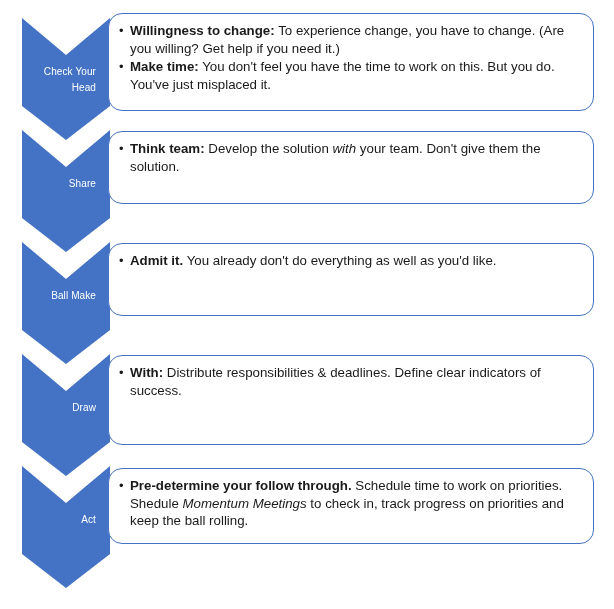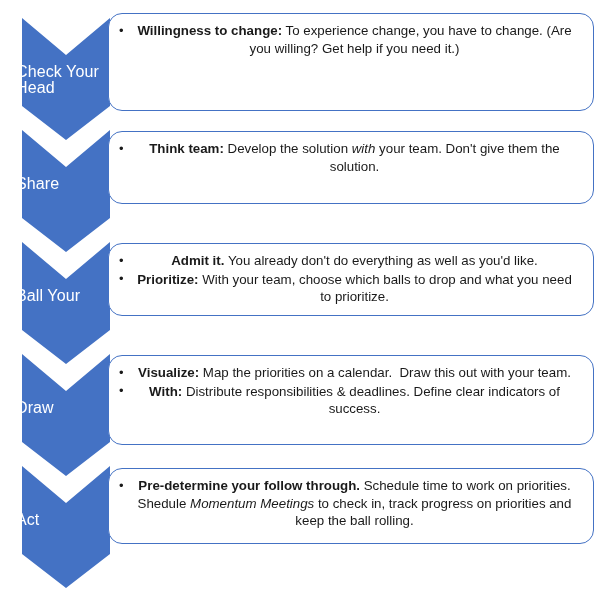--- a/index.html
+++ b/index.html
@@ -34,25 +34,25 @@
     left: 22px;
     top: 0;
     width: 88px;
   }
   .chevron svg {
     display: block;
     width: 88px;
   }
   .chevron-label {
     position: absolute;
-    left: 16px;
+    left: 8px;
     width: 88px;
-    text-align: left;
+    text-align: right;
     color: #ffffff;
-    font-size: 16px;
+    font-size: 10px;
     line-height: 16px;
     letter-spacing: 0.1px;
     pointer-events: none;
   }
 
   
   .callout {
     position: absolute;
     left: 108px;
     width: 486px;
@@ -63,21 +63,20 @@
   }
   .callout-body {
     padding: 8px 14px 8px 10px;
   }
 
   
   ul.bullets {
     list-style: none;
     margin: 0;
     padding: 0;
-    text-align: center;
   }
   ul.bullets > li {
     position: relative;
     padding-left: 11px;
     margin: 0 0 1px 0;
     font-size: 13.3px;
     line-height: 17.5px;
     color: #1a1a1a;
     text-indent: 0;
     white-space: pre-wrap;
@@ -104,20 +103,21 @@
         </svg>
       </div>
       <div class="chevron-label" style="top: 64px;">
         <div>Check Your</div>
         <div>Head</div>
       </div>
       <div class="callout" style="top: 13px; height: 98px;">
         <div class="callout-body">
           <ul class="bullets">
             <li><span class="b">Willingness to change:</span><span> To experience change, you have to change. (Are you willing? Get help if you need it.)</span></li>
+            <li><span class="b">Make time:</span><span> You don't feel you have the time to work on this. But you do. You've just misplaced it.</span></li>
           </ul>
         </div>
       </div>
     </div>
     <div class="step" style="top: 0px;">
       <div class="chevron" style="top: 130px; height: 122px;">
         <svg viewBox="0 0 88 122" width="88" height="122">
           <polygon points="0,0 44,37 88,0 88,88 44,122 0,88" fill="#4472C4"></polygon>
         </svg>
       </div>
@@ -132,44 +132,42 @@
         </div>
       </div>
     </div>
     <div class="step" style="top: 0px;">
       <div class="chevron" style="top: 242px; height: 122px;">
         <svg viewBox="0 0 88 122" width="88" height="122">
           <polygon points="0,0 44,37 88,0 88,88 44,122 0,88" fill="#4472C4"></polygon>
         </svg>
       </div>
       <div class="chevron-label" style="top: 288px;">
-        <div>Ball Your</div>
+        <div>Ball Make</div>
       </div>
       <div class="callout" style="top: 243px; height: 73px;">
         <div class="callout-body">
           <ul class="bullets">
             <li><span class="b">Admit it.</span><span> You already don't do everything as well as you'd like.</span></li>
-            <li><span class="b">Prioritize:</span><span> With your team, choose which balls to drop and what you need to prioritize.</span></li>
           </ul>
         </div>
       </div>
     </div>
     <div class="step" style="top: 0px;">
       <div class="chevron" style="top: 354px; height: 122px;">
         <svg viewBox="0 0 88 122" width="88" height="122">
           <polygon points="0,0 44,37 88,0 88,88 44,122 0,88" fill="#4472C4"></polygon>
         </svg>
       </div>
       <div class="chevron-label" style="top: 400px;">
         <div>Draw</div>
       </div>
       <div class="callout" style="top: 355px; height: 90px;">
         <div class="callout-body">
           <ul class="bullets">
-            <li><span class="b">Visualize:</span><span> Map the priorities on a calendar.  Draw this out with your team.</span></li>
             <li><span class="b">With:</span><span> Distribute responsibilities &amp; deadlines. Define clear indicators of success.</span></li>
           </ul>
         </div>
       </div>
     </div>
     <div class="step" style="top: 0px;">
       <div class="chevron" style="top: 466px; height: 122px;">
         <svg viewBox="0 0 88 122" width="88" height="122">
           <polygon points="0,0 44,37 88,0 88,88 44,122 0,88" fill="#4472C4"></polygon>
         </svg>

